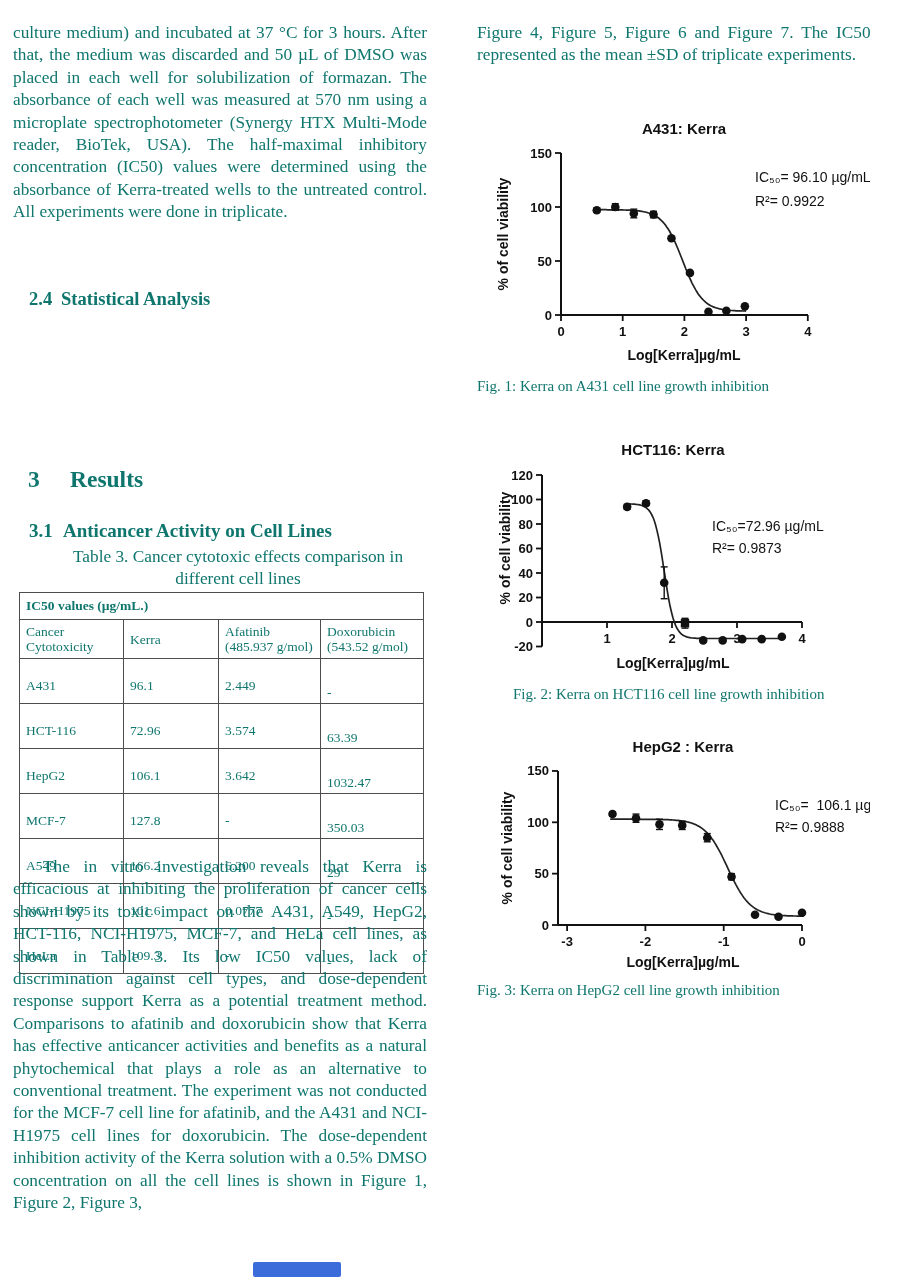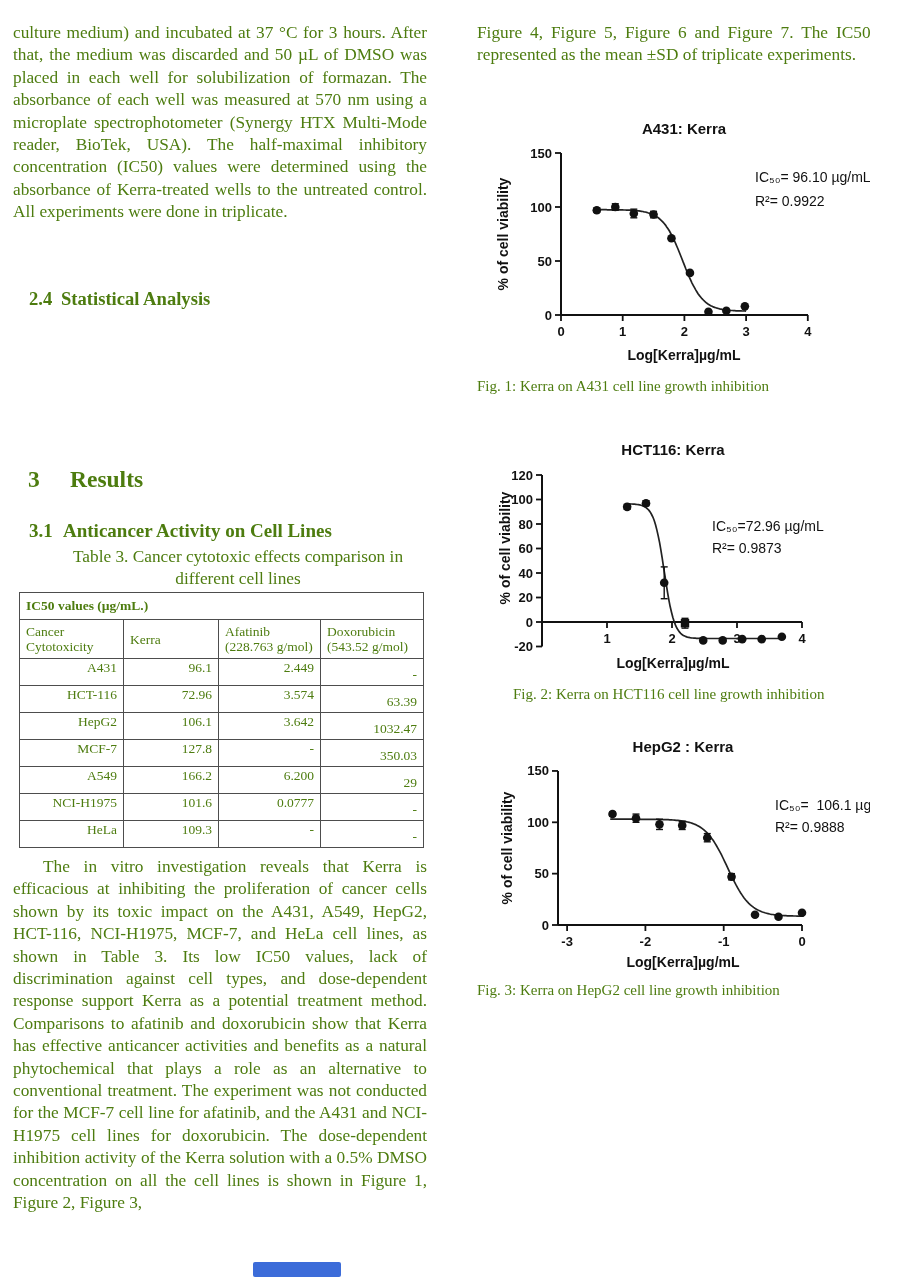--- a/index.html
+++ b/index.html
@@ -1,32 +1,32 @@
 <!DOCTYPE html>
 <html><head>
 <meta charset="utf-8">
 <style>
   html,body{margin:0;padding:0;background:#ffffff;}
   .page{position:relative;width:870px;height:1278px;background:#fff;overflow:hidden;
-        font-family:"Liberation Serif",serif;color:#4d7c0f;text-decoration:underline;}
+        font-family:"Liberation Serif",serif;color:#0f766e;text-decoration:underline;}
   .blk{position:absolute;}
   .para{font-size:17.3px;line-height:22.4px;text-align:justify;}
   .indent{text-indent:30px;}
   .h-sub{font-weight:700;font-size:18.6px;margin-left:16px;}
   .h-big{font-weight:700;font-size:23.5px;}
   .hnum24{display:inline-block;min-width:32px;}
   .hnum3{display:inline-block;min-width:42px;}
   .hnum31{display:inline-block;min-width:34px;}
   .tcap{font-size:17.3px;line-height:21.5px;text-align:center;}
   .cap{font-size:15px;white-space:nowrap;}
   table.ic50{border-collapse:collapse;width:404px;font-size:13.5px;table-layout:fixed;}
   .ic50 td{border:1px solid #4d4d4d;padding:2px 6px;vertical-align:middle;overflow:hidden;}
   .ic50 td.tt{font-weight:700;height:22px;margin-left:20px;}
   .ic50 td.th{text-align:left;white-space:pre-line;height:34px;line-height:15px;}
-  .ic50 td.c{height:23px;vertical-align:top;padding-top:1px;text-align:right;}
+  .ic50 td.c{height:23px;vertical-align:top;padding-top:19px;}
   .ic50 td.dox{vertical-align:bottom;padding-bottom:2px;}
   svg.chart{position:absolute;overflow:visible;}
   svg .ax{stroke:#111;stroke-width:2;fill:none;}
   svg .tick{stroke:#111;stroke-width:1.8;}
   svg .crv{stroke:#222;stroke-width:1.7;fill:none;}
   svg .err{stroke:#111;stroke-width:1.4;}
   svg text.ct{font-family:"Liberation Sans","DejaVu Sans",sans-serif;fill:#111;}
   svg .ct-title{font-size:15px;font-weight:700;}
   svg .ct-tick{font-size:13px;font-weight:700;}
   svg .ct-lab{font-size:14px;font-weight:700;}
@@ -66,21 +66,21 @@
       </colgroup>
     <tbody>
         <tr>
           <td class="tt" colspan="4">IC50 values (µg/mL.)</td>
         </tr>
         <tr>
           <td class="th">Cancer
 Cytotoxicity</td>
           <td class="th">Kerra</td>
           <td class="th">Afatinib
-(228.763 g/mol)</td>
+(485.937 g/mol)</td>
           <td class="th">Doxorubicin
 (543.52 g/mol)</td>
         </tr>
         <tr>
           <td class="c">A431</td>
           <td class="c">96.1</td>
           <td class="c">2.449</td>
           <td class="c dox">-</td>
         </tr>
         <tr>

